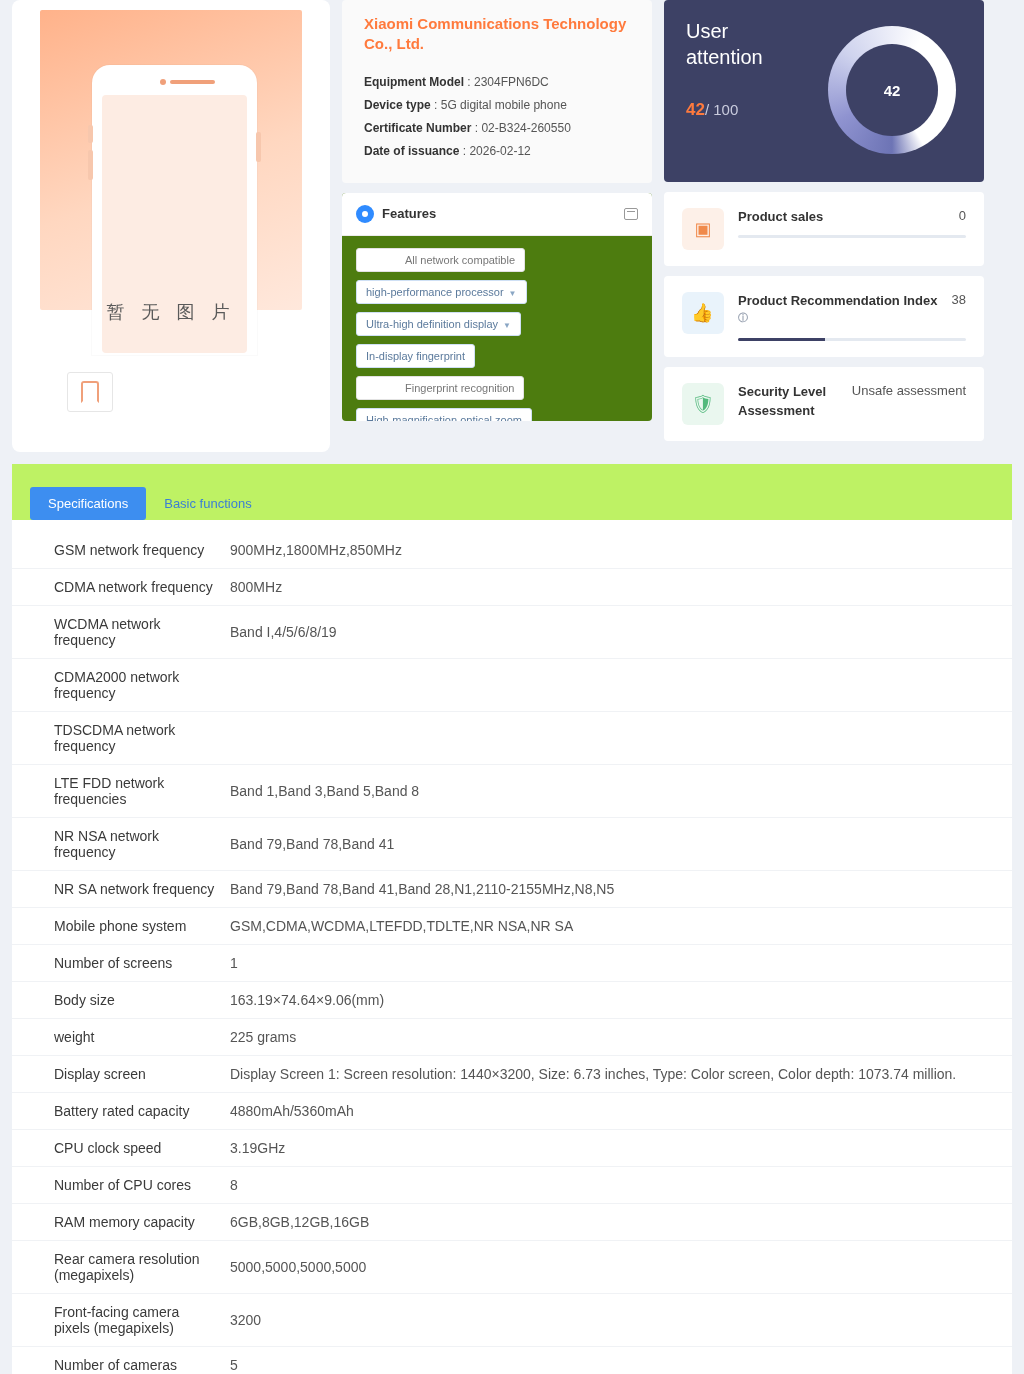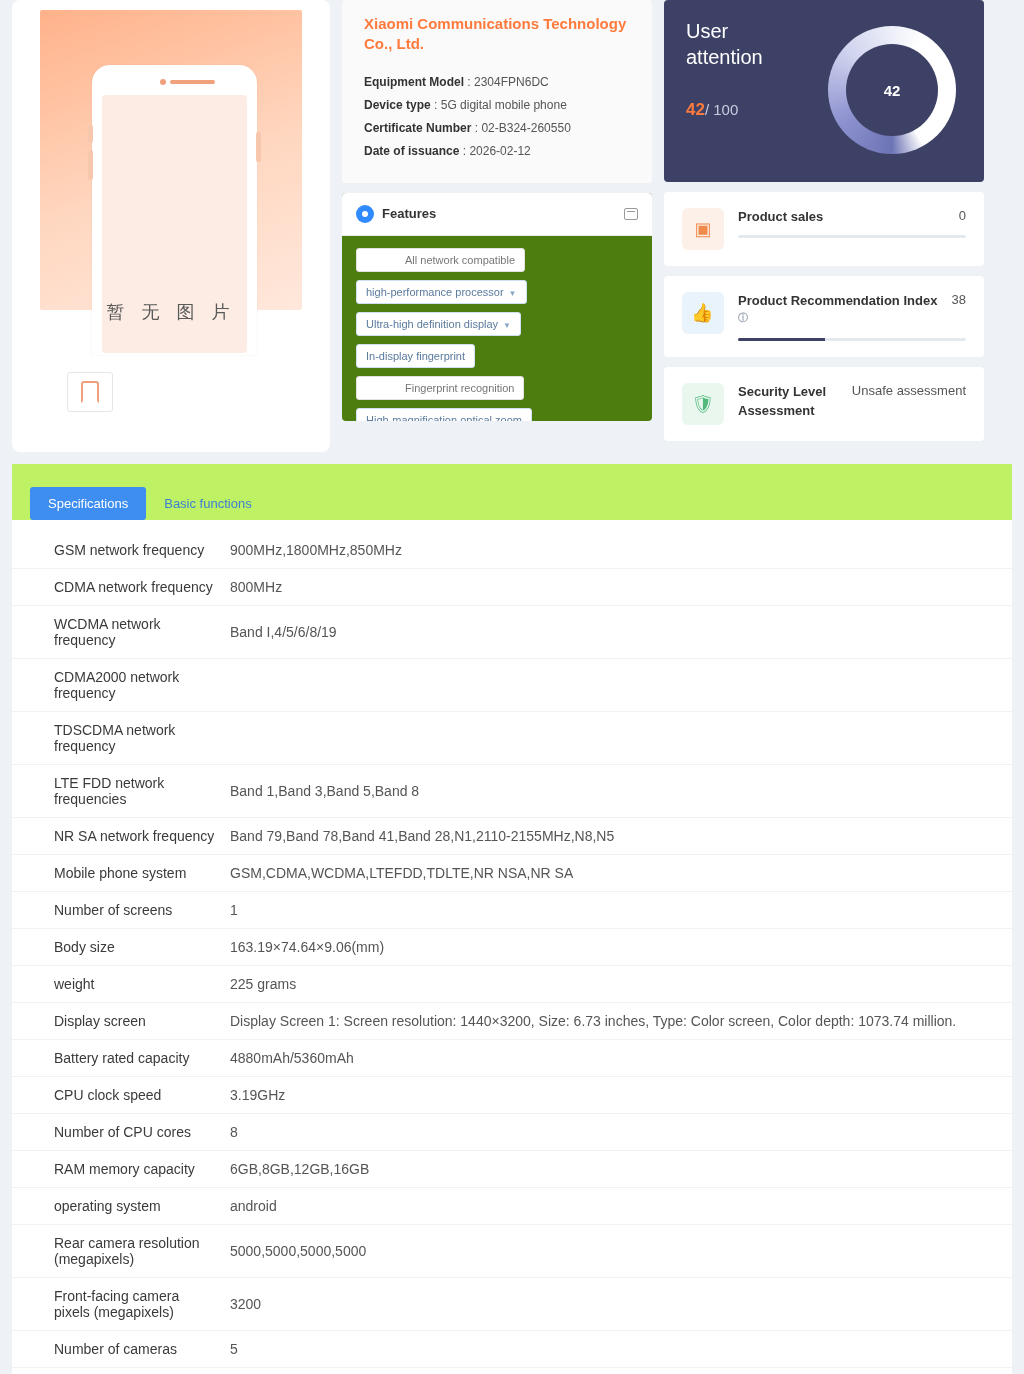--- a/index.html
+++ b/index.html
@@ -509,20 +509,24 @@
           </tr>
         <tr>
             <td class="k">TDSCDMA network frequency</td>
             <td class="v"></td>
           </tr>
         <tr>
             <td class="k">LTE FDD network frequencies</td>
             <td class="v">Band 1,Band 3,Band 5,Band 8</td>
           </tr>
         <tr>
+            <td class="k">NR NSA network frequency</td>
+            <td class="v">Band 79,Band 78,Band 41</td>
+          </tr>
+        <tr>
             <td class="k">NR SA network frequency</td>
             <td class="v">Band 79,Band 78,Band 41,Band 28,N1,2110-2155MHz,N8,N5</td>
           </tr>
         <tr>
             <td class="k">Mobile phone system</td>
             <td class="v">GSM,CDMA,WCDMA,LTEFDD,TDLTE,NR NSA,NR SA</td>
           </tr>
         <tr>
             <td class="k">Number of screens</td>
             <td class="v">1</td>
@@ -547,24 +551,20 @@
             <td class="k">CPU clock speed</td>
             <td class="v">3.19GHz</td>
           </tr>
         <tr>
             <td class="k">Number of CPU cores</td>
             <td class="v">8</td>
           </tr>
         <tr>
             <td class="k">RAM memory capacity</td>
             <td class="v">6GB,8GB,12GB,16GB</td>
-          </tr>
-        <tr>
-            <td class="k">operating system</td>
-            <td class="v">android</td>
           </tr>
         <tr>
             <td class="k">Rear camera resolution (megapixels)</td>
             <td class="v">5000,5000,5000,5000</td>
           </tr>
         <tr>
             <td class="k">Front-facing camera pixels (megapixels)</td>
             <td class="v">3200</td>
           </tr>
         <tr>

